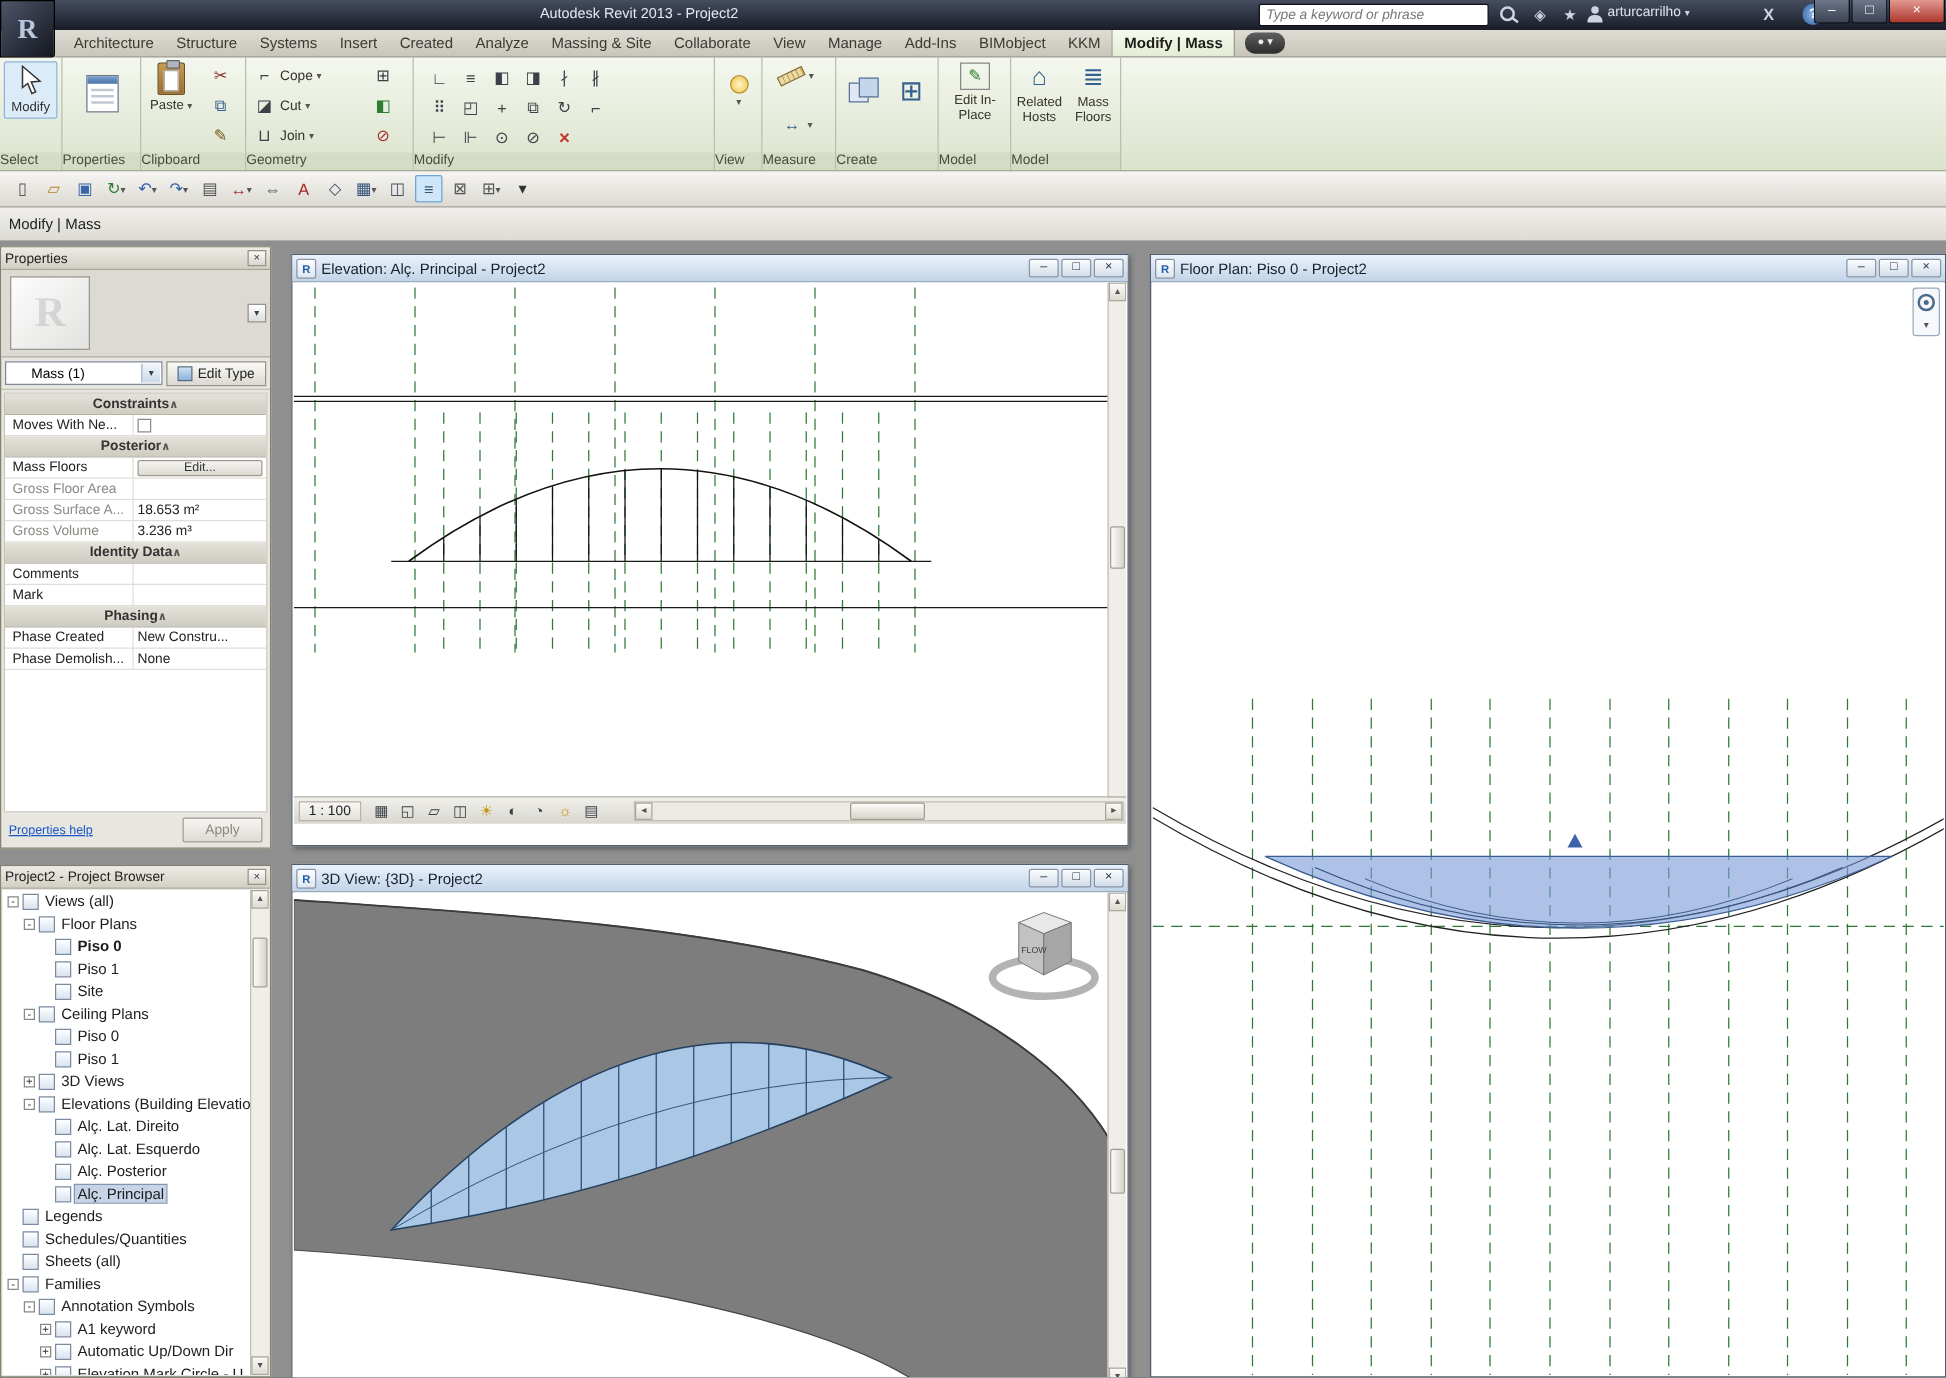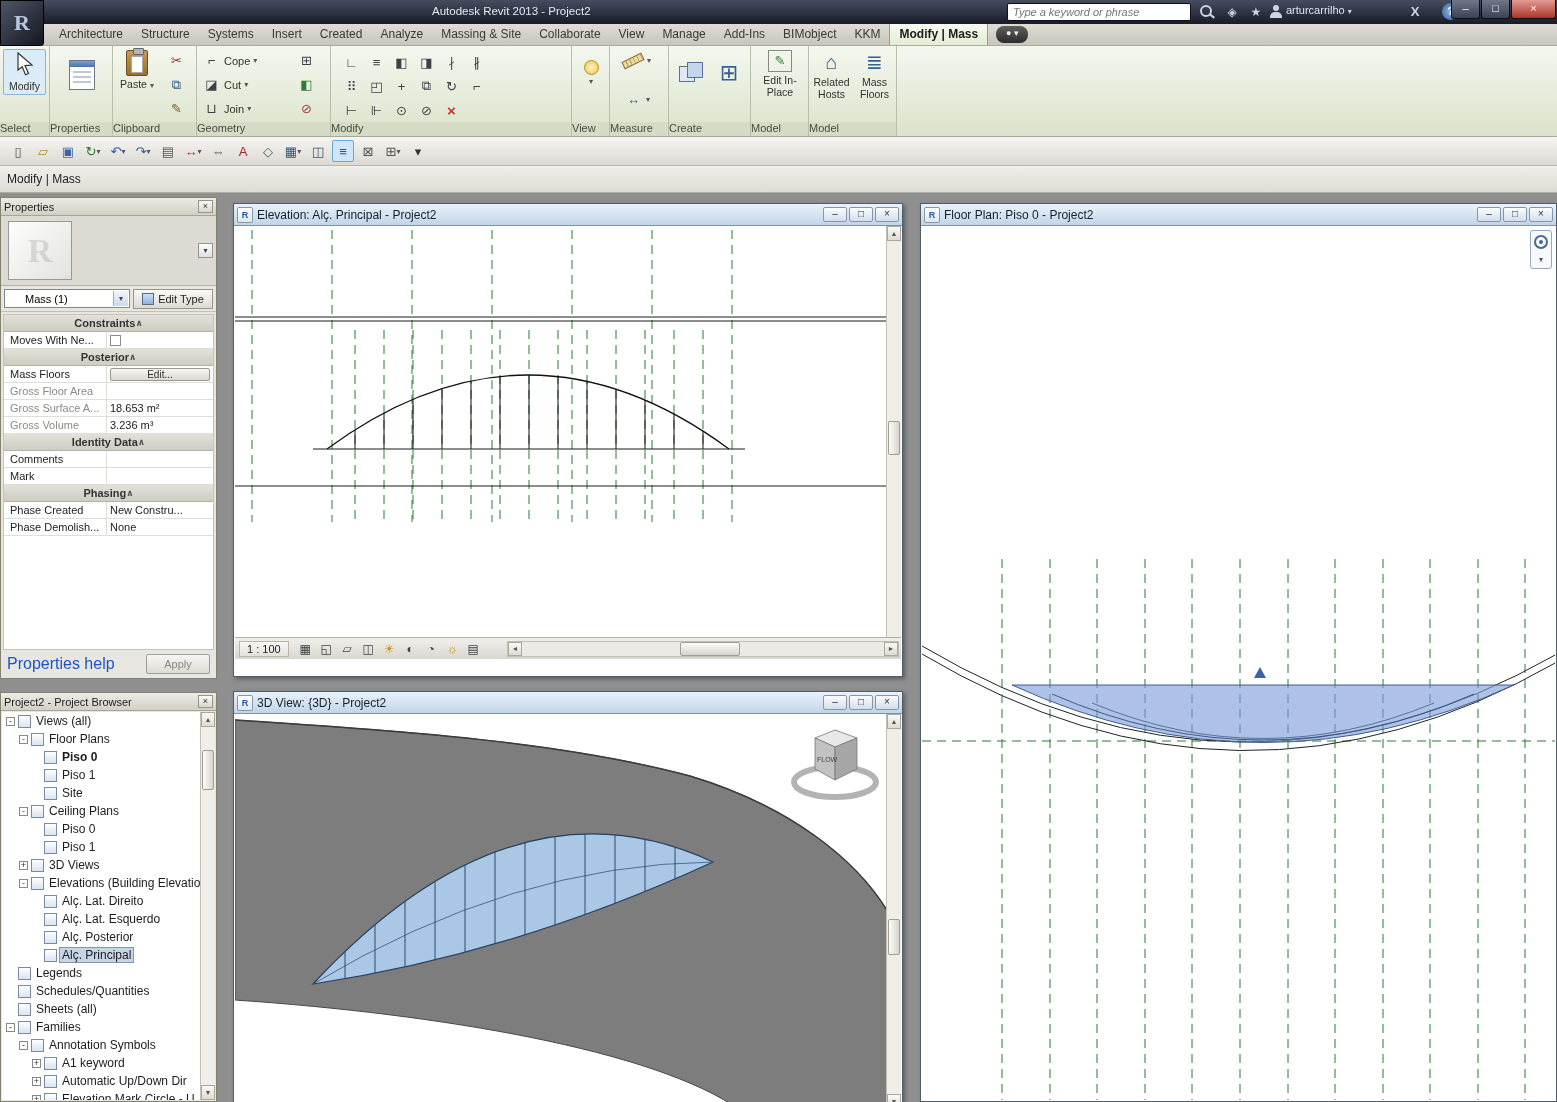--- a/index.html
+++ b/index.html
@@ -81,21 +81,21 @@
 .pgrid{position:absolute;left:2px;right:2px;top:116px;bottom:28px;background:#fff;border:1px solid #c6c3b9;overflow:hidden}
 .pheadrow{display:flex;justify-content:center;align-items:center;background:linear-gradient(#e3e1d9,#cfccc2);border-bottom:1px solid #b5b2a8;padding:0 4px;height:17px;font-size:11px;font-weight:bold;color:#333}
 .chev{font-size:9px;color:#555}
 .prow{display:flex;height:17px;border-bottom:1px solid #e0ded8;font-size:11px;color:#222}
 .plabc{width:103px;padding:2px 6px;border-right:1px solid #e0ded8;overflow:hidden;white-space:nowrap}
 .plabc.dis{color:#8a8a85}
 .pvalc{flex:1;padding:1px 3px;overflow:hidden;white-space:nowrap;display:flex;align-items:center}
 .minibtn{width:100%;height:13px;background:linear-gradient(#f6f5f2,#dcd9d2);border:1px solid #9a978e;border-radius:2px;font-size:10px;text-align:center;line-height:11px;color:#333}
 .cbx{width:11px;height:11px;border:1px solid #8a8a8a;background:#fff}
 .pfoot{position:absolute;left:2px;right:2px;bottom:2px;height:24px;display:flex;align-items:center;justify-content:space-between;padding:0 4px}
-.helplink{color:#1a56c4;font-size:16px}
+.helplink{color:#1a56c4;text-decoration:underline;font-size:10px}
 .applybtn{width:64px;height:20px;background:linear-gradient(#f7f6f3,#dedbd4);border:1px solid #a09d94;border-radius:2px;font-size:11px;color:#8a887f;text-align:center;line-height:18px}
 
 
 .btree{position:absolute;left:1px;right:16px;top:19px;bottom:1px;background:#fff;overflow:hidden}
 .trow{height:18px;display:flex;align-items:center;gap:3px;white-space:nowrap;font-size:12px;color:#1c1c1c}
 .exp{width:9px;height:9px;border:1px solid #888;background:#fff;font-size:9px;line-height:7px;text-align:center;color:#333;flex:0 0 9px}
 .expsp{width:9px;flex:0 0 9px}
 .tico{width:13px;height:13px;border:1px solid #7a8aa0;background:linear-gradient(#fff,#d9e3f0);flex:0 0 13px}
 .tlabel{padding:0 2px}
 .tlabel.b{font-weight:bold}

